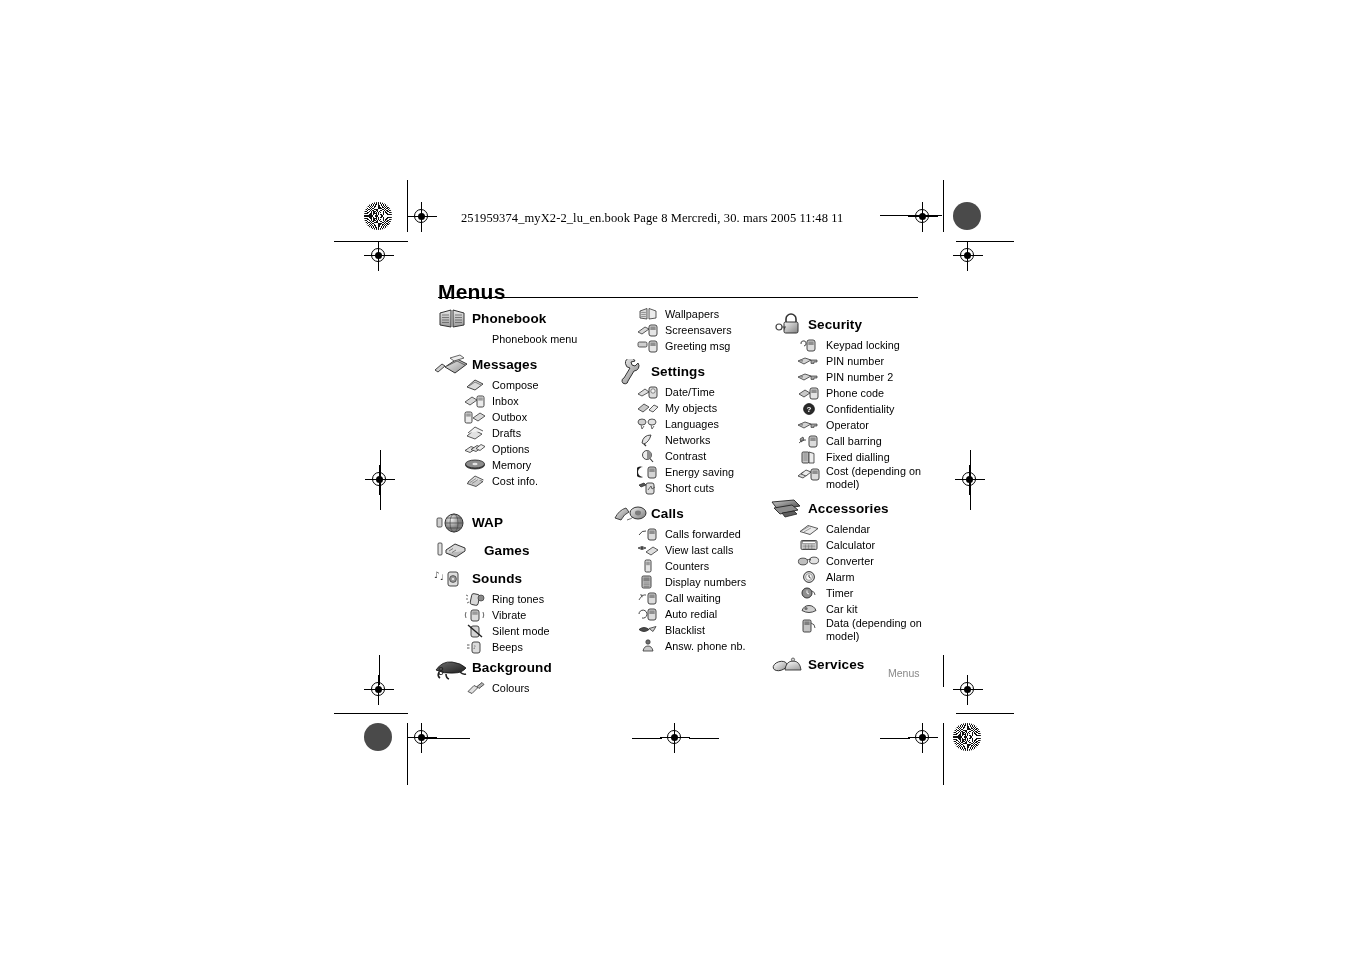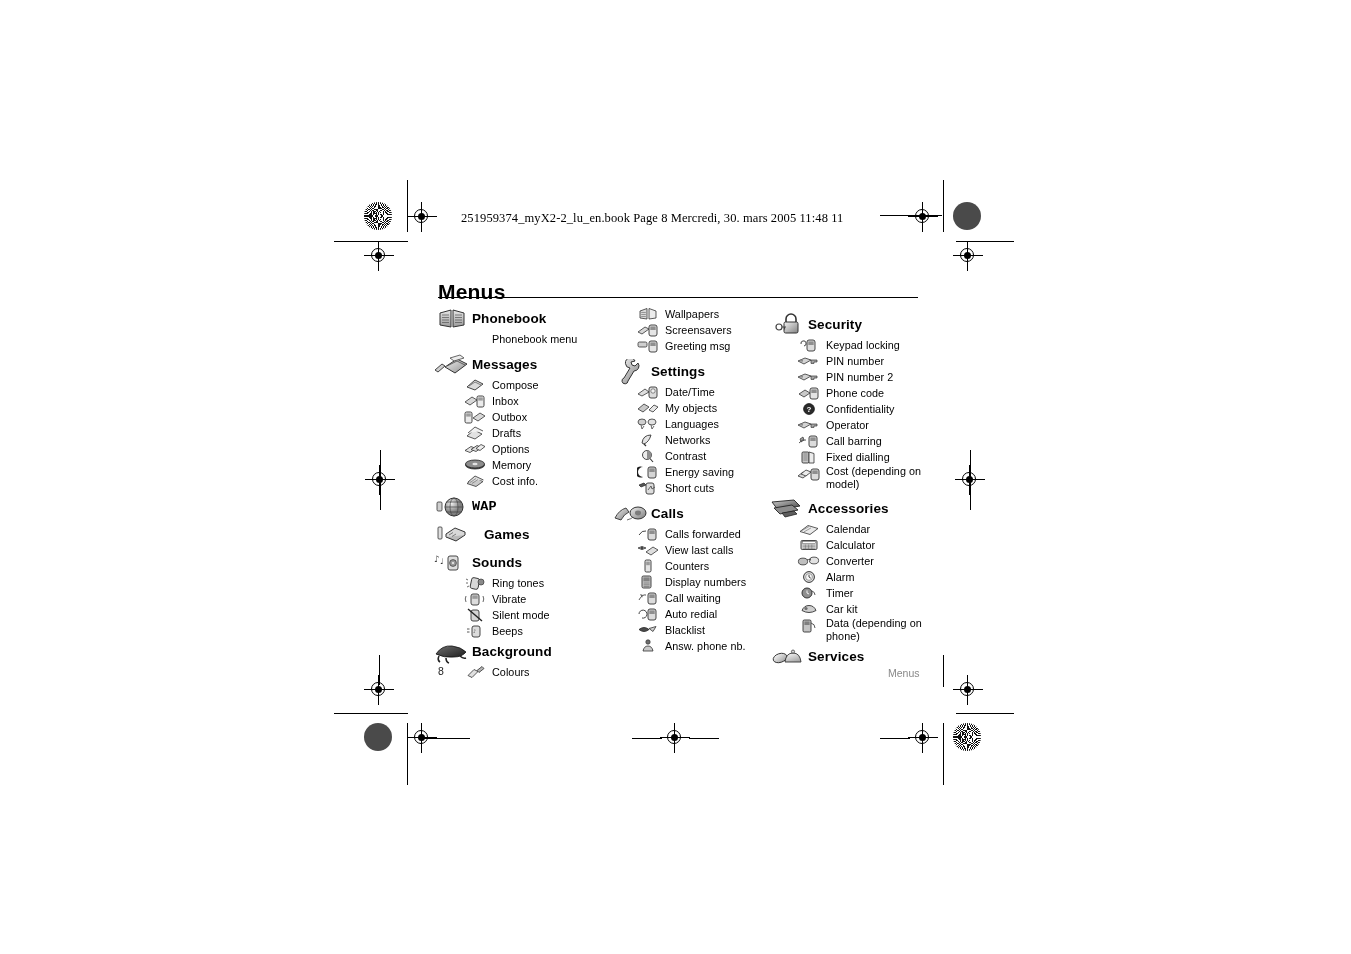--- a/index.html
+++ b/index.html
@@ -396,21 +396,21 @@
       <span class="it-icon">
         <svg class="gl" width="20" height="13" viewBox="0 0 20 13">
           <path d="M2 9 L9 3 L18 7 L11 12 Z" fill="#c9c9c9" stroke="#333" stroke-width="0.8"></path>
           <path d="M3 7.5 L10 1.5 L18.5 5.5" fill="#dcdcdc" stroke="#333" stroke-width="0.8"></path>
           <path d="M5 8 l6 -4 M7 9 l6 -4" stroke="#666" stroke-width="0.6"></path>
         </svg>
       </span>
       <span class="it-label">Cost info.</span>
     </div>
 
-    <div class="section" style="margin-top:5px;font-family:Liberation Mono, monospace;">
+    <div class="section" style="margin-top:21px;">
       <span class="sec-icon">
         <svg class="gl" width="34" height="22" viewBox="0 0 34 22">
           <rect x="2" y="6" width="5" height="9" rx="1.2" fill="#cfcfcf" stroke="#333" stroke-width="0.8"></rect>
           <defs>
               <radialGradient id="gl1" cx="0.35" cy="0.3">
             <stop offset="0" stop-color="#f2f2f2"></stop>
                 <stop offset="1" stop-color="#7f7f7f"></stop>
               </radialGradient>
             </defs>
           <circle cx="19" cy="11" r="9" fill="url(#gl1)" stroke="#333" stroke-width="1"></circle>
@@ -913,24 +913,24 @@
     </div>
     <div class="item tall">
       <span class="it-icon">
         <svg class="gl" width="18" height="14" viewBox="0 0 18 14" style="top:8px;">
           <rect x="3" y="1" width="8" height="12" rx="1.3" fill="#c4c4c4" stroke="#333" stroke-width="0.9"></rect>
           <rect x="4.4" y="2.4" width="5.2" height="3.6" fill="#7f7f7f"></rect>
           <path d="M11 4 q4 1 4 5" fill="none" stroke="#444" stroke-width="0.9"></path>
         </svg>
       </span>
       <span class="it-label">Data (depending on
-phone)</span>
-    </div>
-
-    <div class="section" style="margin-top:0;">
+model)</span>
+    </div>
+
+    <div class="section" style="margin-top:8px;">
       <span class="sec-icon">
         <svg class="gl" width="36" height="22" viewBox="0 0 36 22">
           <defs>
               <linearGradient id="sv1" x1="0" y1="0" x2="0.6" y2="1">
             <stop offset="0" stop-color="#ffffff"></stop>
                 <stop offset="1" stop-color="#a9a9a9"></stop>
               </linearGradient>
             </defs>
           <ellipse cx="9" cy="12" rx="7" ry="4.4" fill="url(#sv1)" stroke="#333" stroke-width="0.9" transform="rotate(-18 9 12)"></ellipse>
           <path d="M14 16 q1 -9 8 -9 q7 0 8 9 Z" fill="url(#sv1)" stroke="#333" stroke-width="0.9"></path>

